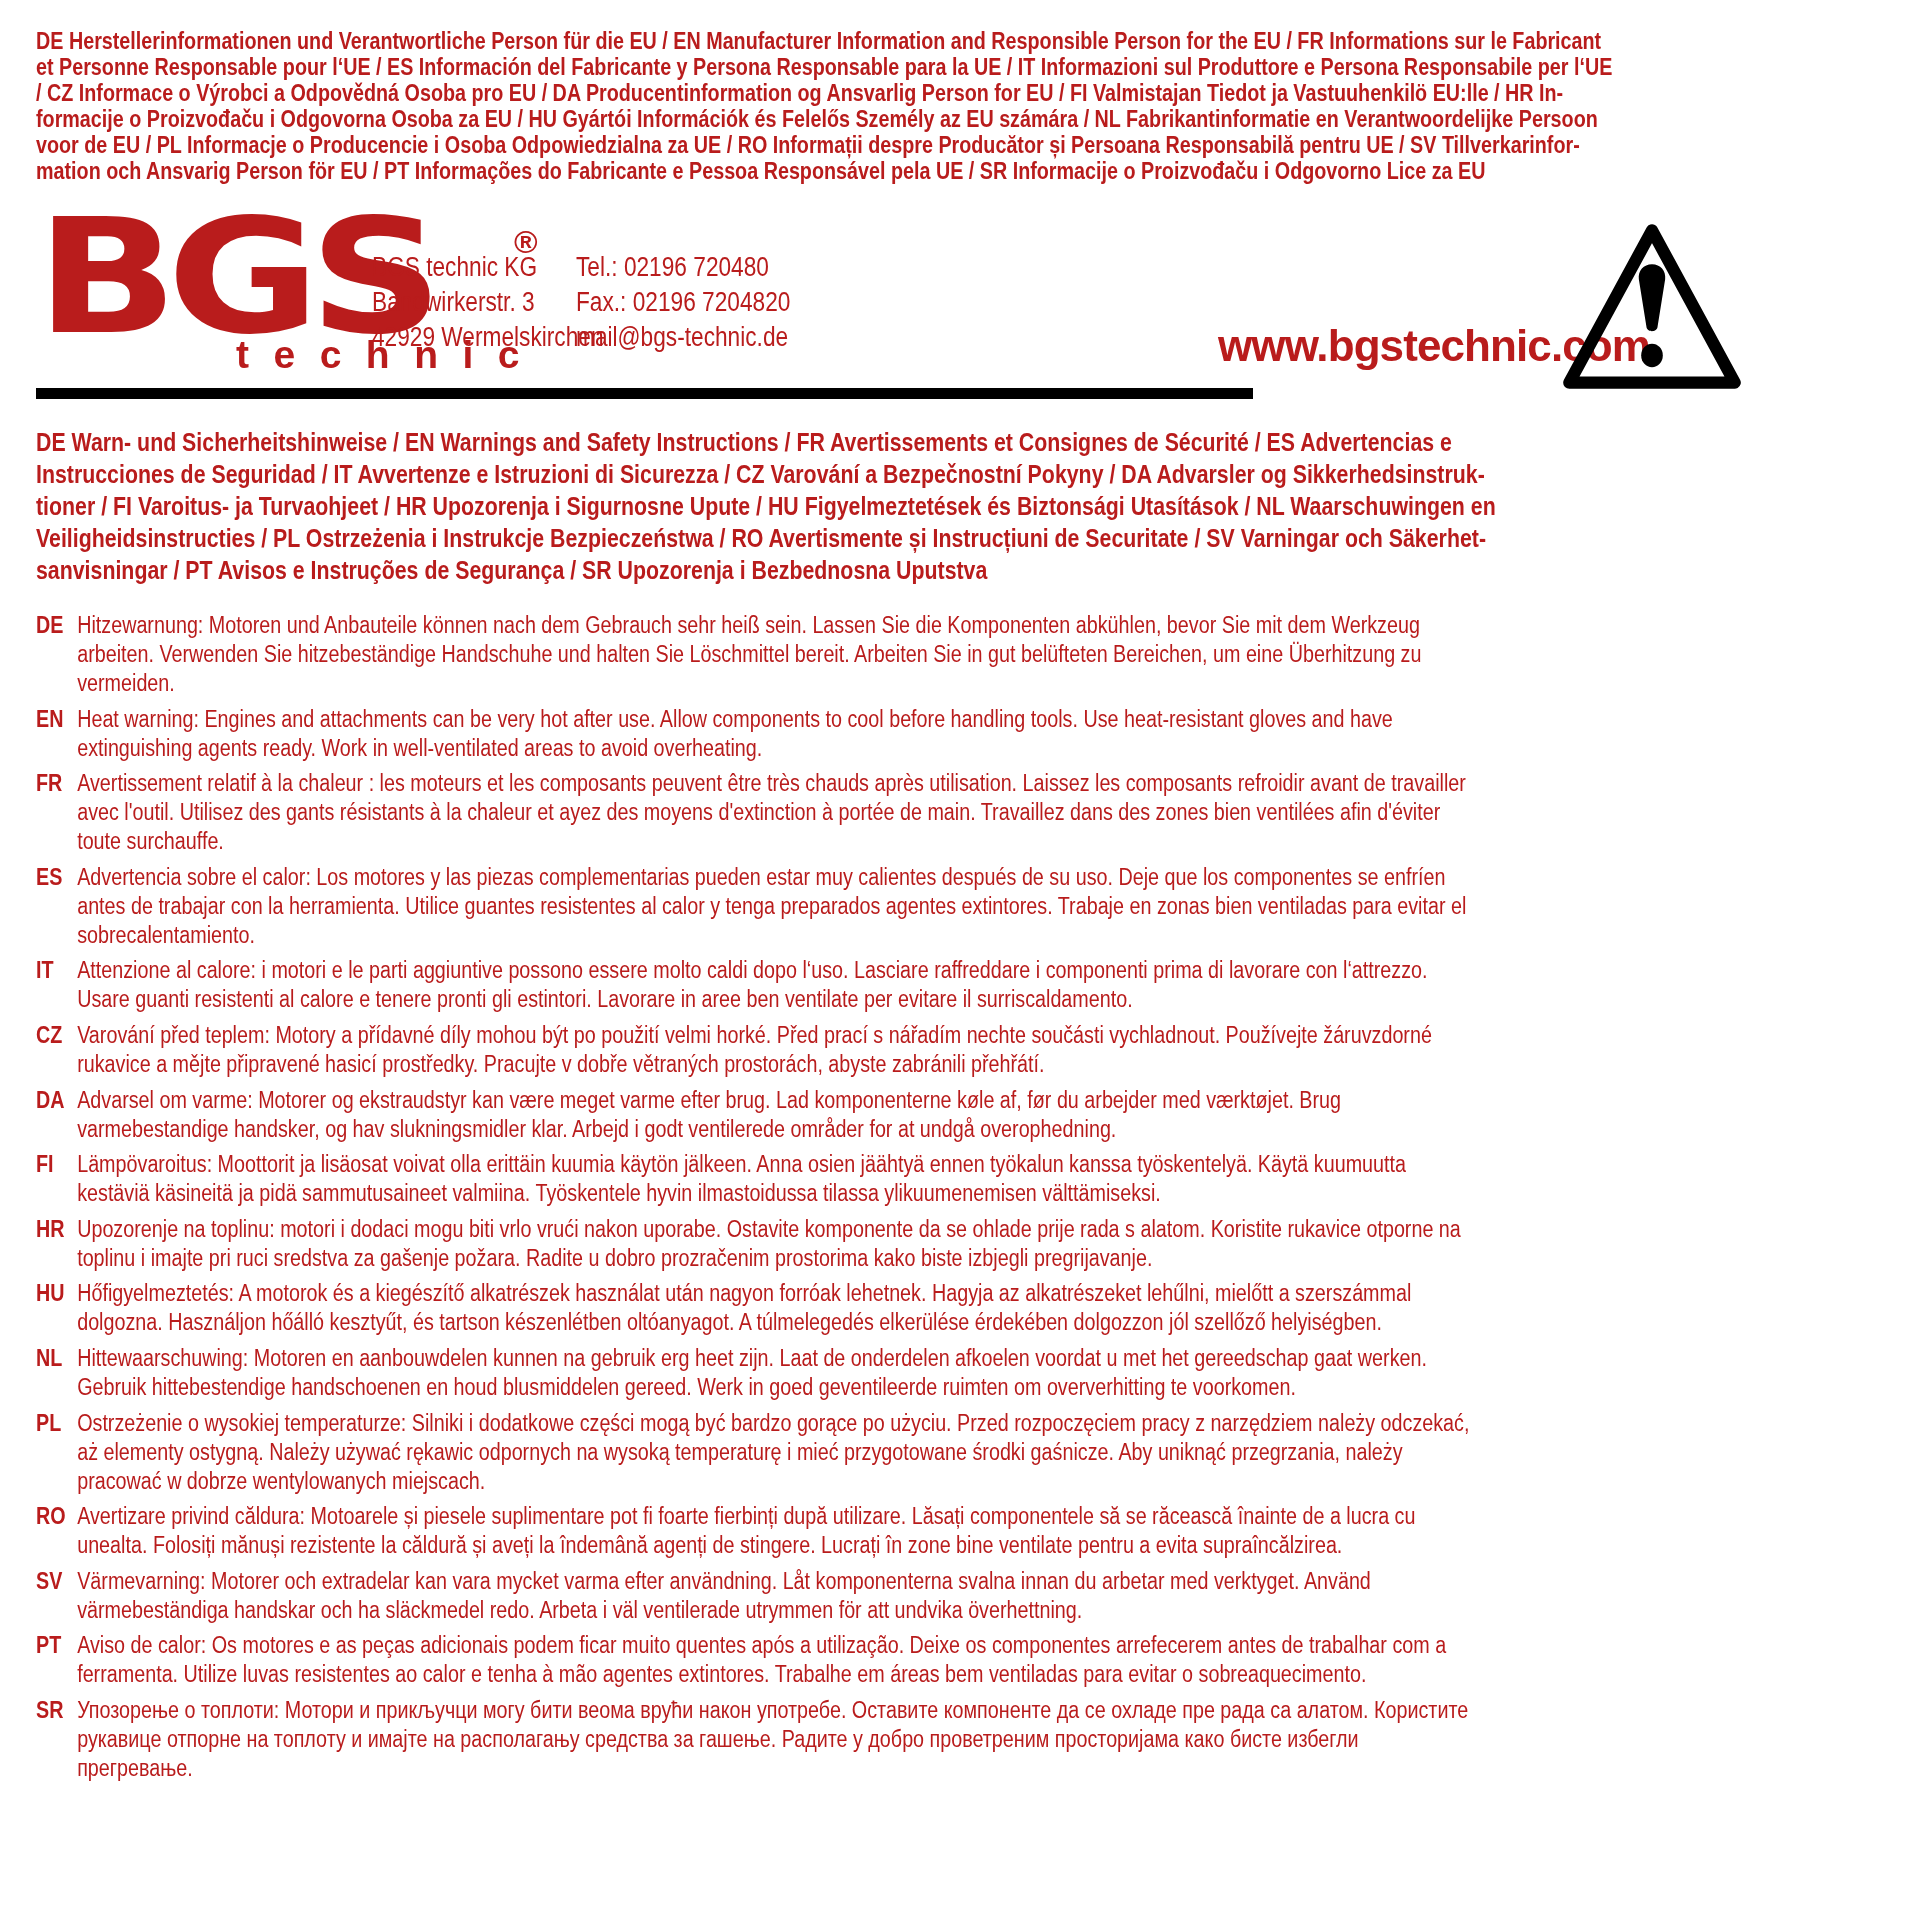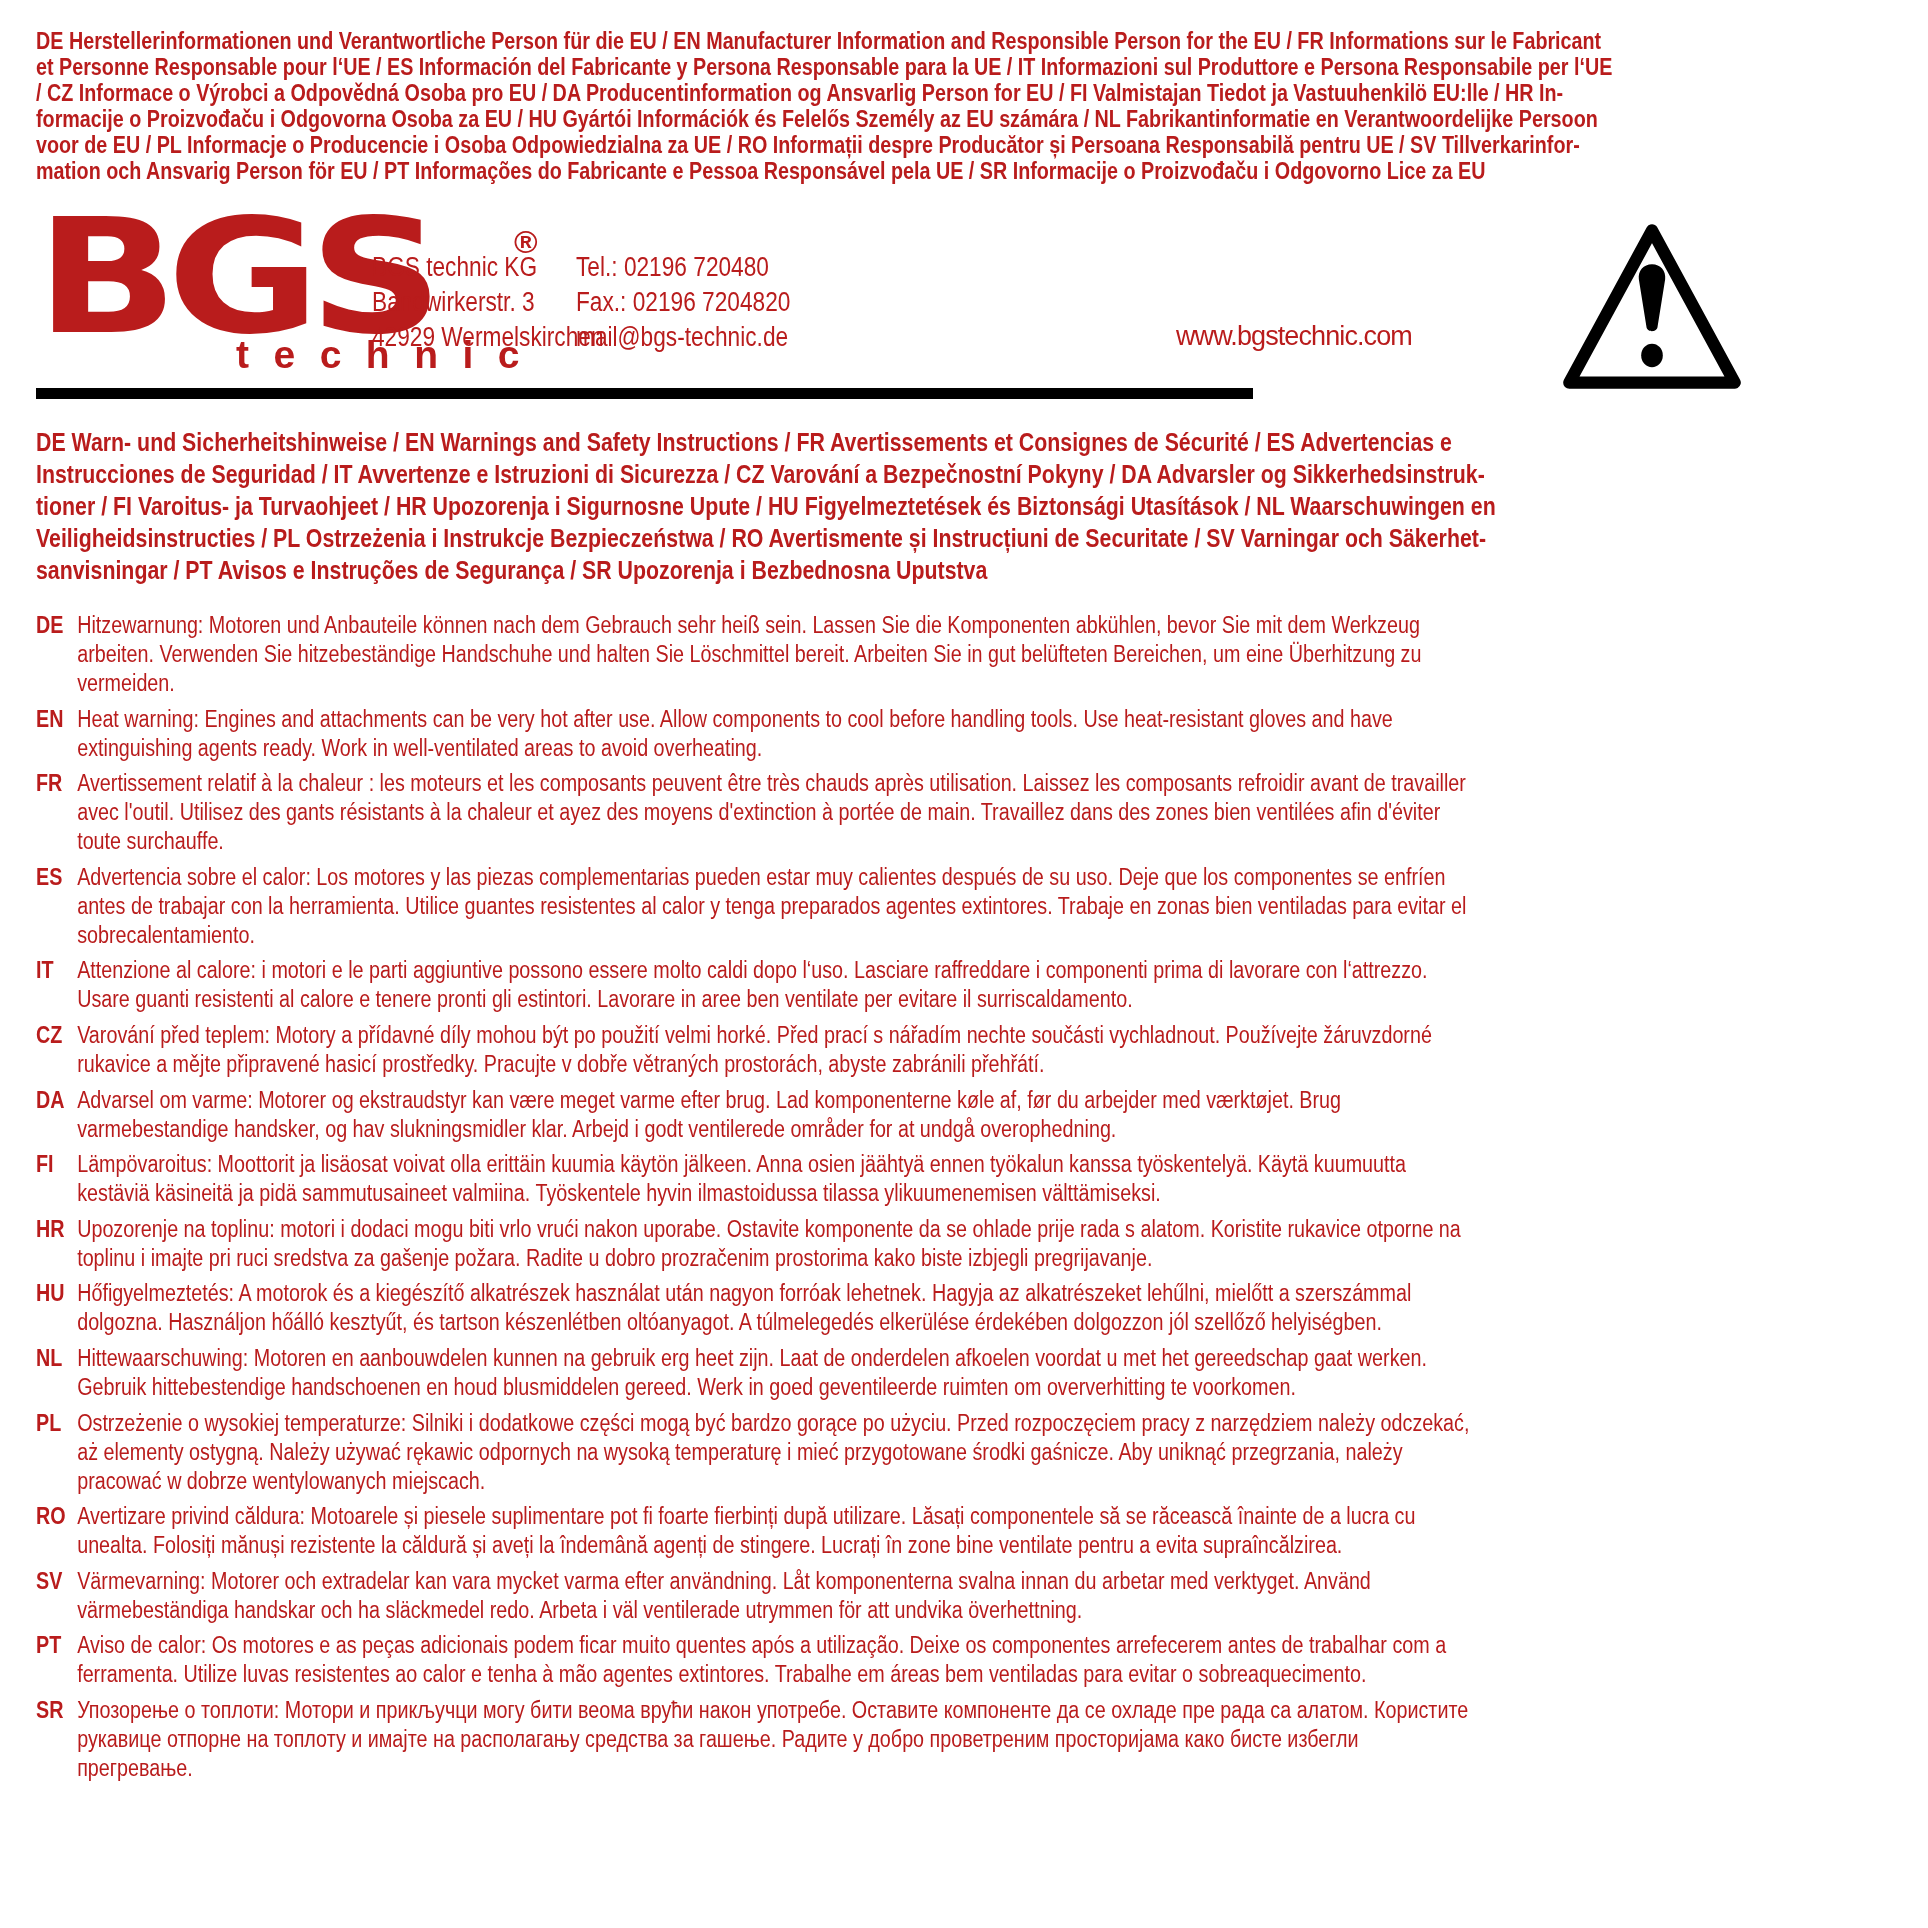--- a/index.html
+++ b/index.html
@@ -28,22 +28,22 @@
   .logo-reg { position:absolute; left:478px; top:1.9px; font-size:32px; font-weight:bold; }
   .logo-technic {
     position:absolute; left:200px; top:111px;
     font-size:39px; font-weight:bold; letter-spacing:24.5px; white-space:nowrap;text-align:right;
   }
 
   .company-col { position:absolute; top:250px; font-size:27px; line-height:35px; white-space:nowrap; }
   .company-address { left:372px; }
   .company-contact { left:576px; }
   .website {
-    position:absolute; left:1176px; top:321px;
-    font-size:27px; font-weight:normal; letter-spacing:-0.9px; white-space:nowrap;
+    position:absolute; left:1218px; top:321px;
+    font-size:44px; font-weight:bold; letter-spacing:-0.9px; white-space:nowrap;
   }
 
   .warning-triangle { position:absolute; left:1558px; top:217px; }
 
   .rule { position:absolute; left:36px; top:388px; width:1217px; height:11.3px; background:#000; }
 
   .section-title {
     position:absolute; left:36px; top:426px; width:2072px;
     font-weight:bold; font-size:25.4px; line-height:32px;
     white-space:pre-line;

